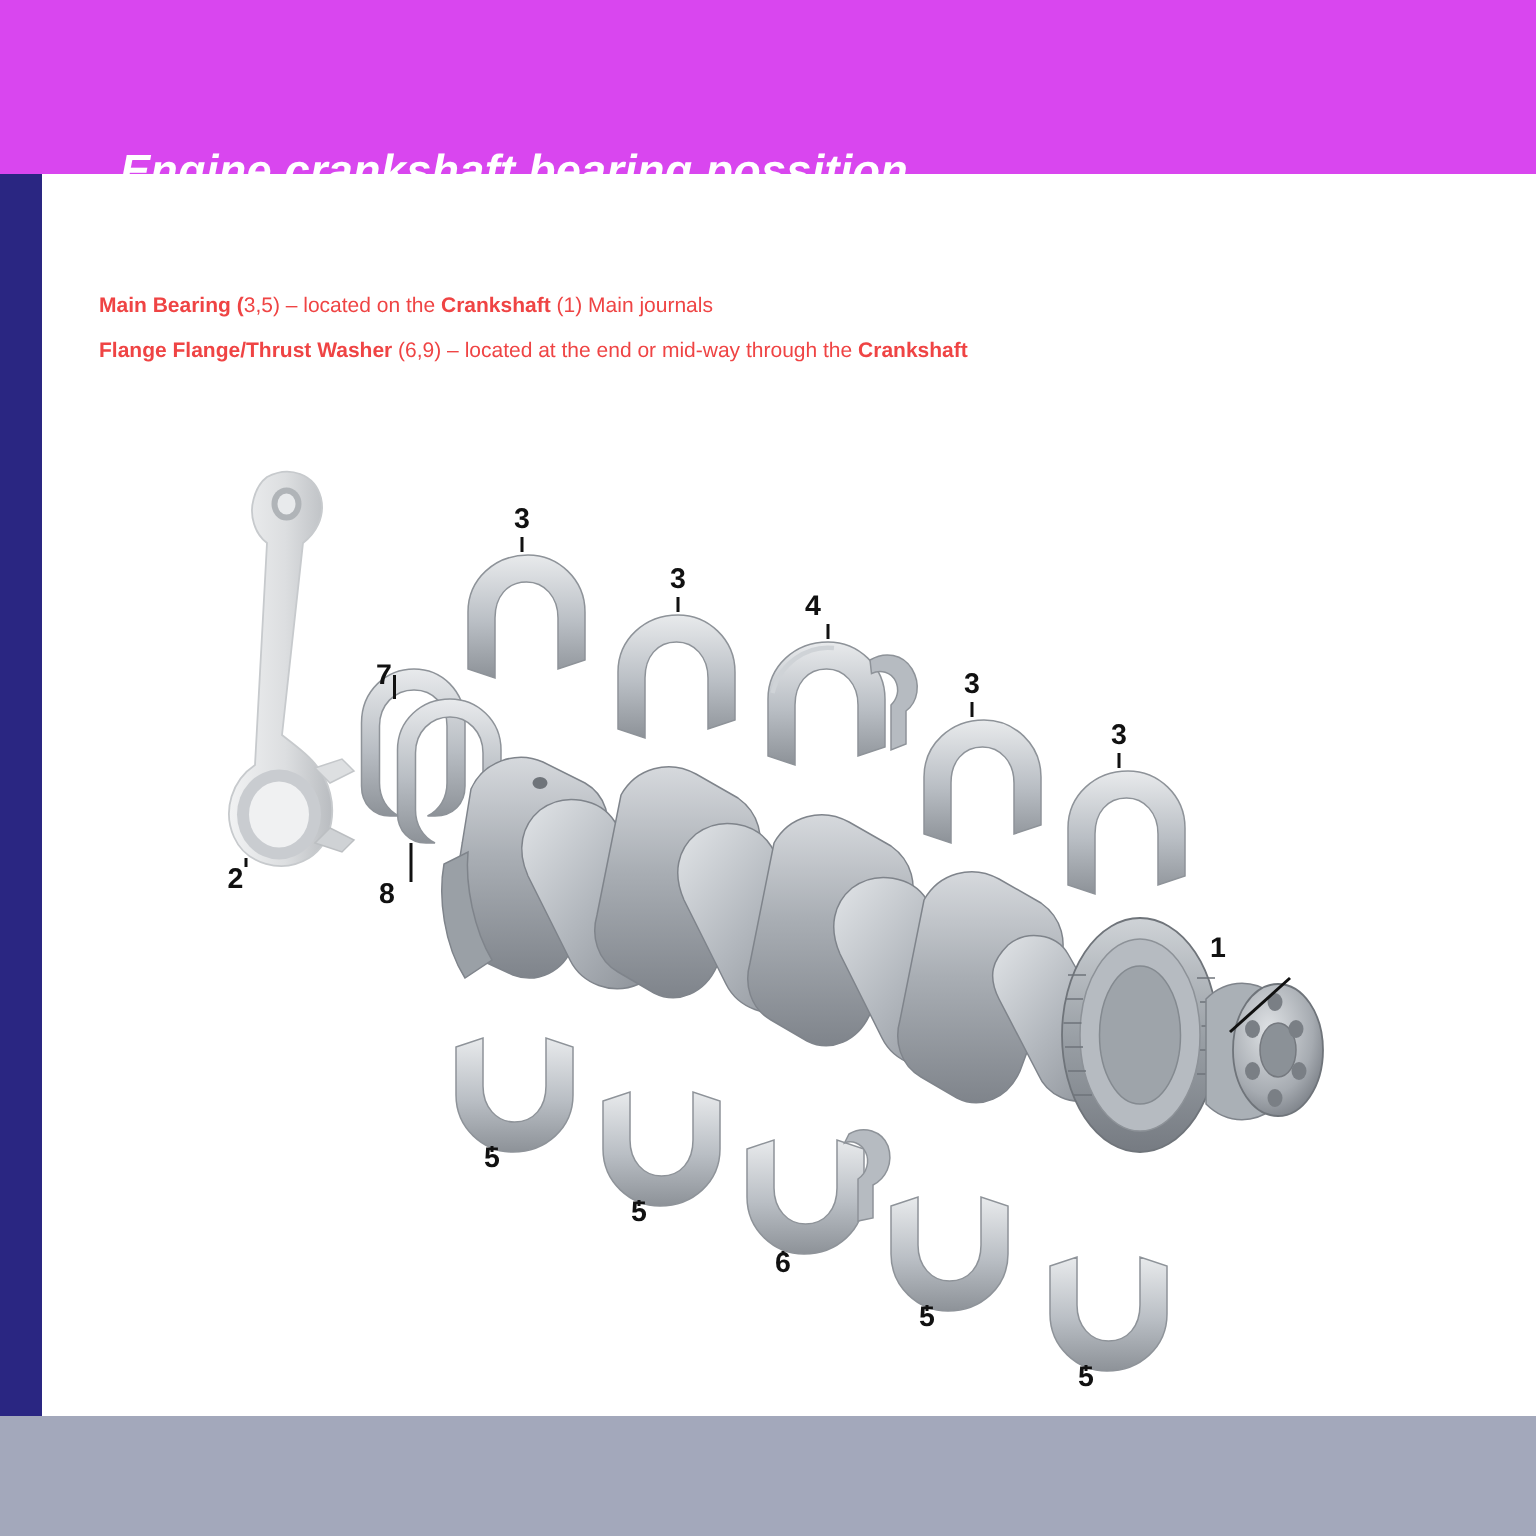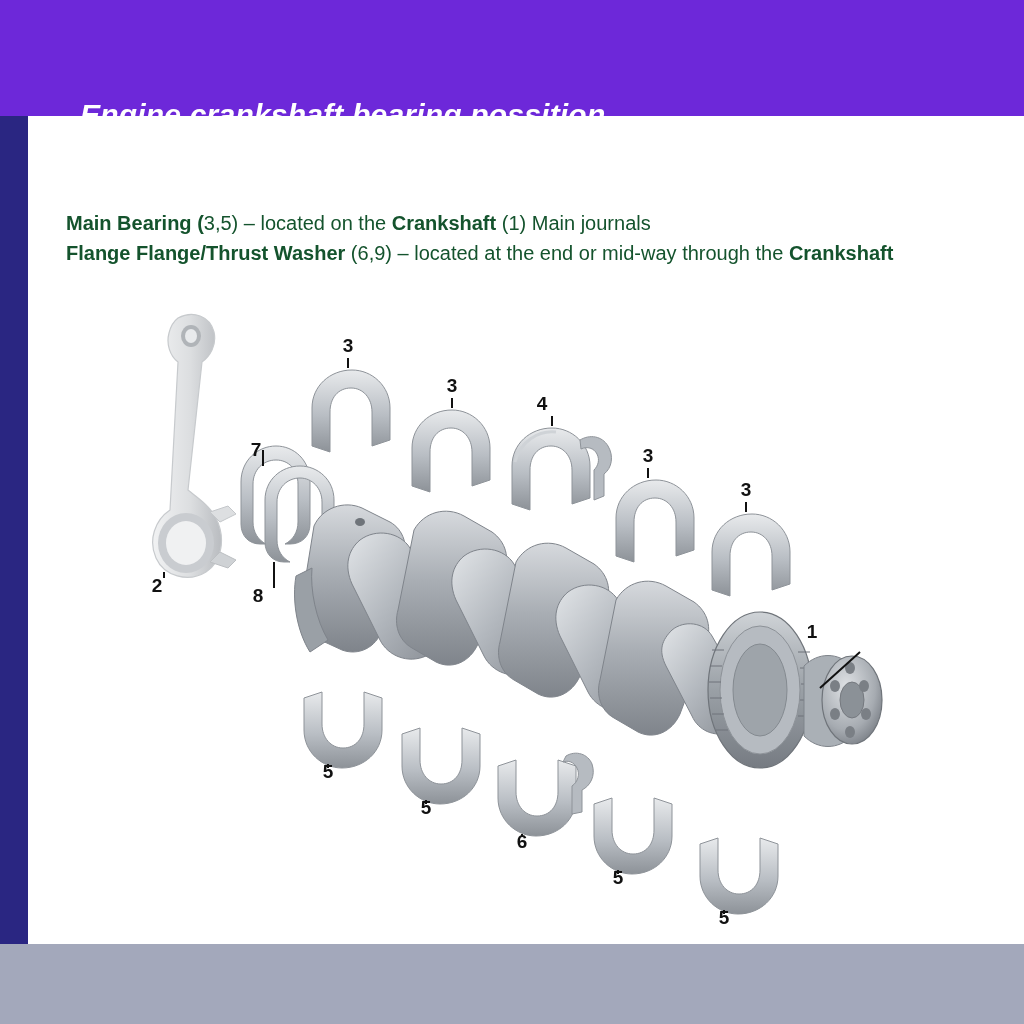--- a/index.html
+++ b/index.html
@@ -28,21 +28,21 @@
     height: 1024px;
     background: #2a2682;
   }
   
   .header-bar {
     position: absolute;
     left: 0;
     top: 0;
     width: 1024px;
     height: 116px;
-    background: #6d28d9;
+    background: #d946ef;
   }
   .header-title {
     position: absolute;
     left: 80px;
     top: 98px;
     font-size: 30px;
     font-style: italic;
     font-weight: bold;
     color: #ffffff;
     letter-spacing: 0.2px;
@@ -54,24 +54,24 @@
     left: 0;
     bottom: 0;
     width: 1024px;
     height: 80px;
     background: #a3a8bb;
   }
   
   .desc {
     position: absolute;
     left: 66px;
-    top: 208px;
+    top: 188px;
     width: 930px;
-    color: #14532d;
-    font-size: 20px;
+    color: #ef4444;
+    font-size: 14px;
     line-height: 30px;
   }
   .desc .line {
     white-space: nowrap;
   }
   .desc b {
     font-weight: bold;
   }
   
   .diagram {

